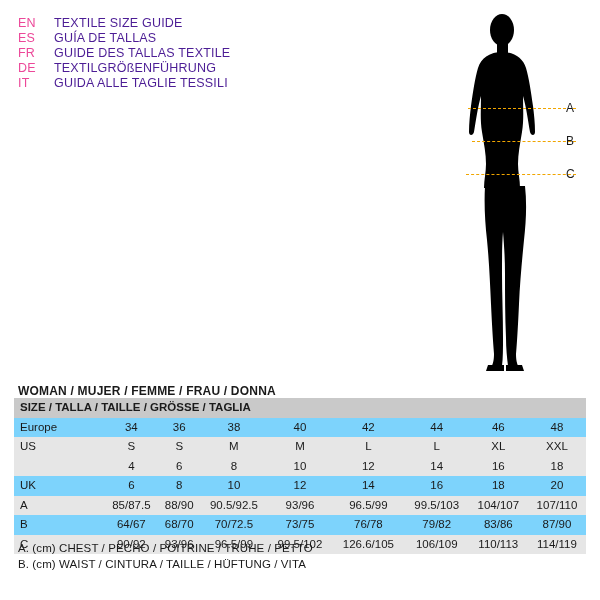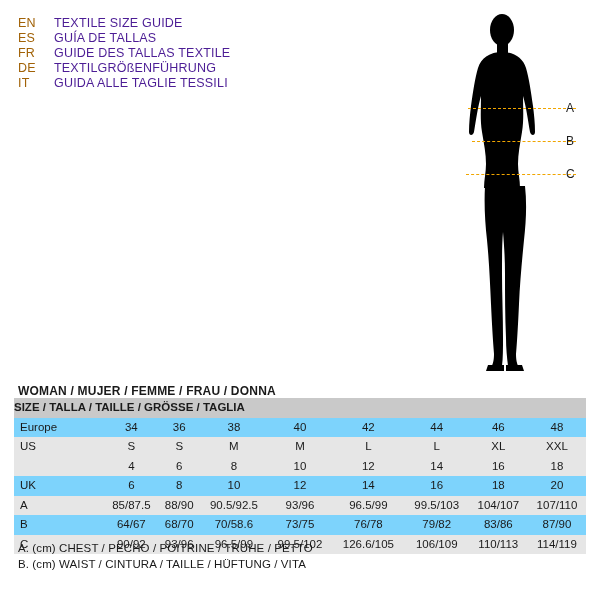--- a/index.html
+++ b/index.html
@@ -26,21 +26,21 @@
   .lang-row {
     display: flex;
     align-items: baseline;
     margin-bottom: 1px;
     font-size: 12.5px;
     letter-spacing: 0.2px;
   }
   .lang-code {
     width: 36px;
     flex: 0 0 36px;
-    color: #a16207;
+    color: #ec4899;
   }
   .lang-text {
     color: #4c1d95;
   }
 
   
   .figure-area {
     position: absolute;
     left: 420px;
     top: 8px;
@@ -88,21 +88,21 @@
     padding: 2px 0 2px 0;
     text-align: center;
     font-weight: normal;
     line-height: 1.35;
   }
   .size-table tr.head-row {
     background: #c9c9c9;
   }
   .size-table tr.head-row td {
     text-align: left;
-    padding-left: 0;
+    padding-left: 6px;
     font-weight: bold;
     font-size: 11.5px;
   }
   .size-table td.rowlabel {
     text-align: left;
     padding-left: 6px;
     width: 84px;
   }
   .size-table tr.shade td {
     background: #e6e6e6;
@@ -276,21 +276,21 @@
       <td>96.5/99</td>
       <td>99.5/103</td>
       <td>104/107</td>
       <td>107/110</td>
     </tr>
 
     <tr class="plain">
       <td class="rowlabel">B</td>
       <td>64/67</td>
       <td>68/70</td>
-      <td>70/58.6</td>
+      <td>70/72.5</td>
       <td>73/75</td>
       <td>76/78</td>
       <td>79/82</td>
       <td>83/86</td>
       <td>87/90</td>
     </tr>
 
     <tr class="shade">
       <td class="rowlabel">C</td>
       <td>90/92</td>

